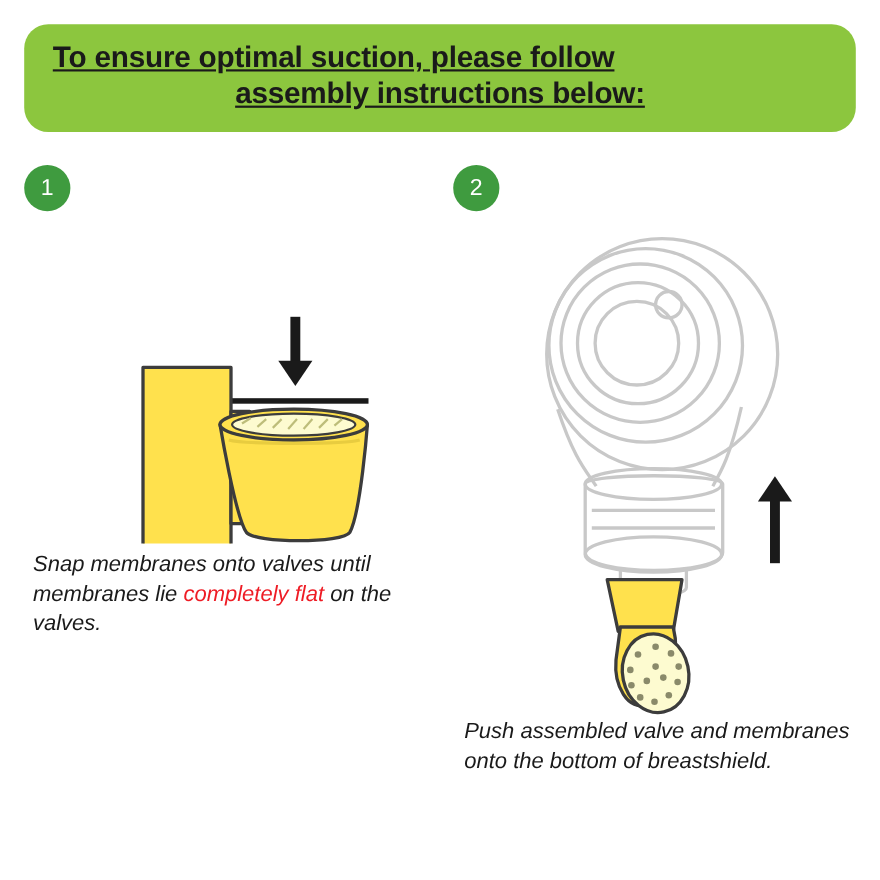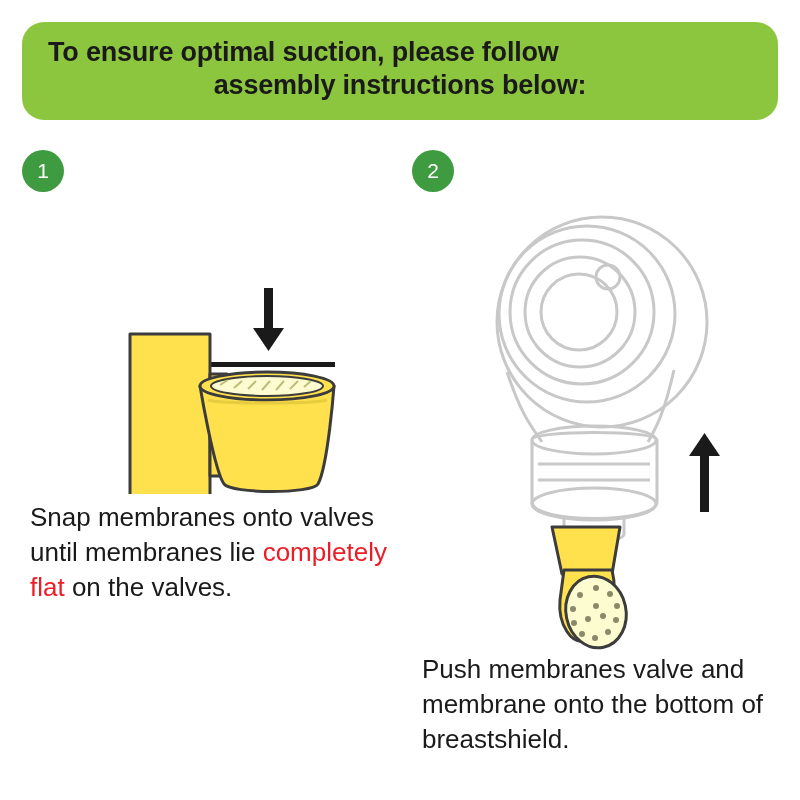--- a/index.html
+++ b/index.html
@@ -28,20 +28,21 @@
     border-radius: 22px;
     padding: 14px 26px 18px 26px;
     box-sizing: border-box;
   }
   .banner-text {
     color: #1a1a1a;
     font-weight: bold;
     font-size: 27px;
     line-height: 1.22;
     letter-spacing: -0.2px;
+    text-decoration: underline;
   }
   .banner-line2 {
     display: block;
     text-align: center;
   }
 
   
   .steps {
     position: relative;
     margin-top: 30px;
@@ -64,23 +65,24 @@
     line-height: 42px;
     text-align: center;
     font-family: "Liberation Sans", sans-serif;
   }
 
   .art {
     position: relative;
   }
 
   .caption {
-    font-size: 26px;
+    font-size: 20px;
     line-height: 1.35;
     color: #1a1a1a;
+    font-style: italic;
   }
   .hl {
     color: #ee1c25;
   }
 
   
   .step-1 .art { height: 290px; margin-top: 12px; }
   .step-1 .caption { margin-top: 6px; padding-left: 8px; }
 
   
@@ -200,18 +202,18 @@
               <circle cx="168" cy="393" r="3"></circle>
               <circle cx="184" cy="404" r="3"></circle>
               <circle cx="191" cy="414" r="3"></circle>
               <circle cx="176" cy="417" r="3"></circle>
             </g>
           </g>
         </svg>
       </div>
 
       <div class="caption">
-        <span>Push membranes valve and membrane onto the bottom of breastshield.</span>
+        <span>Push assembled valve and membranes onto the bottom of breastshield.</span>
       </div>
     </div>
 
   </div>
 </div>
 
 </body></html>

